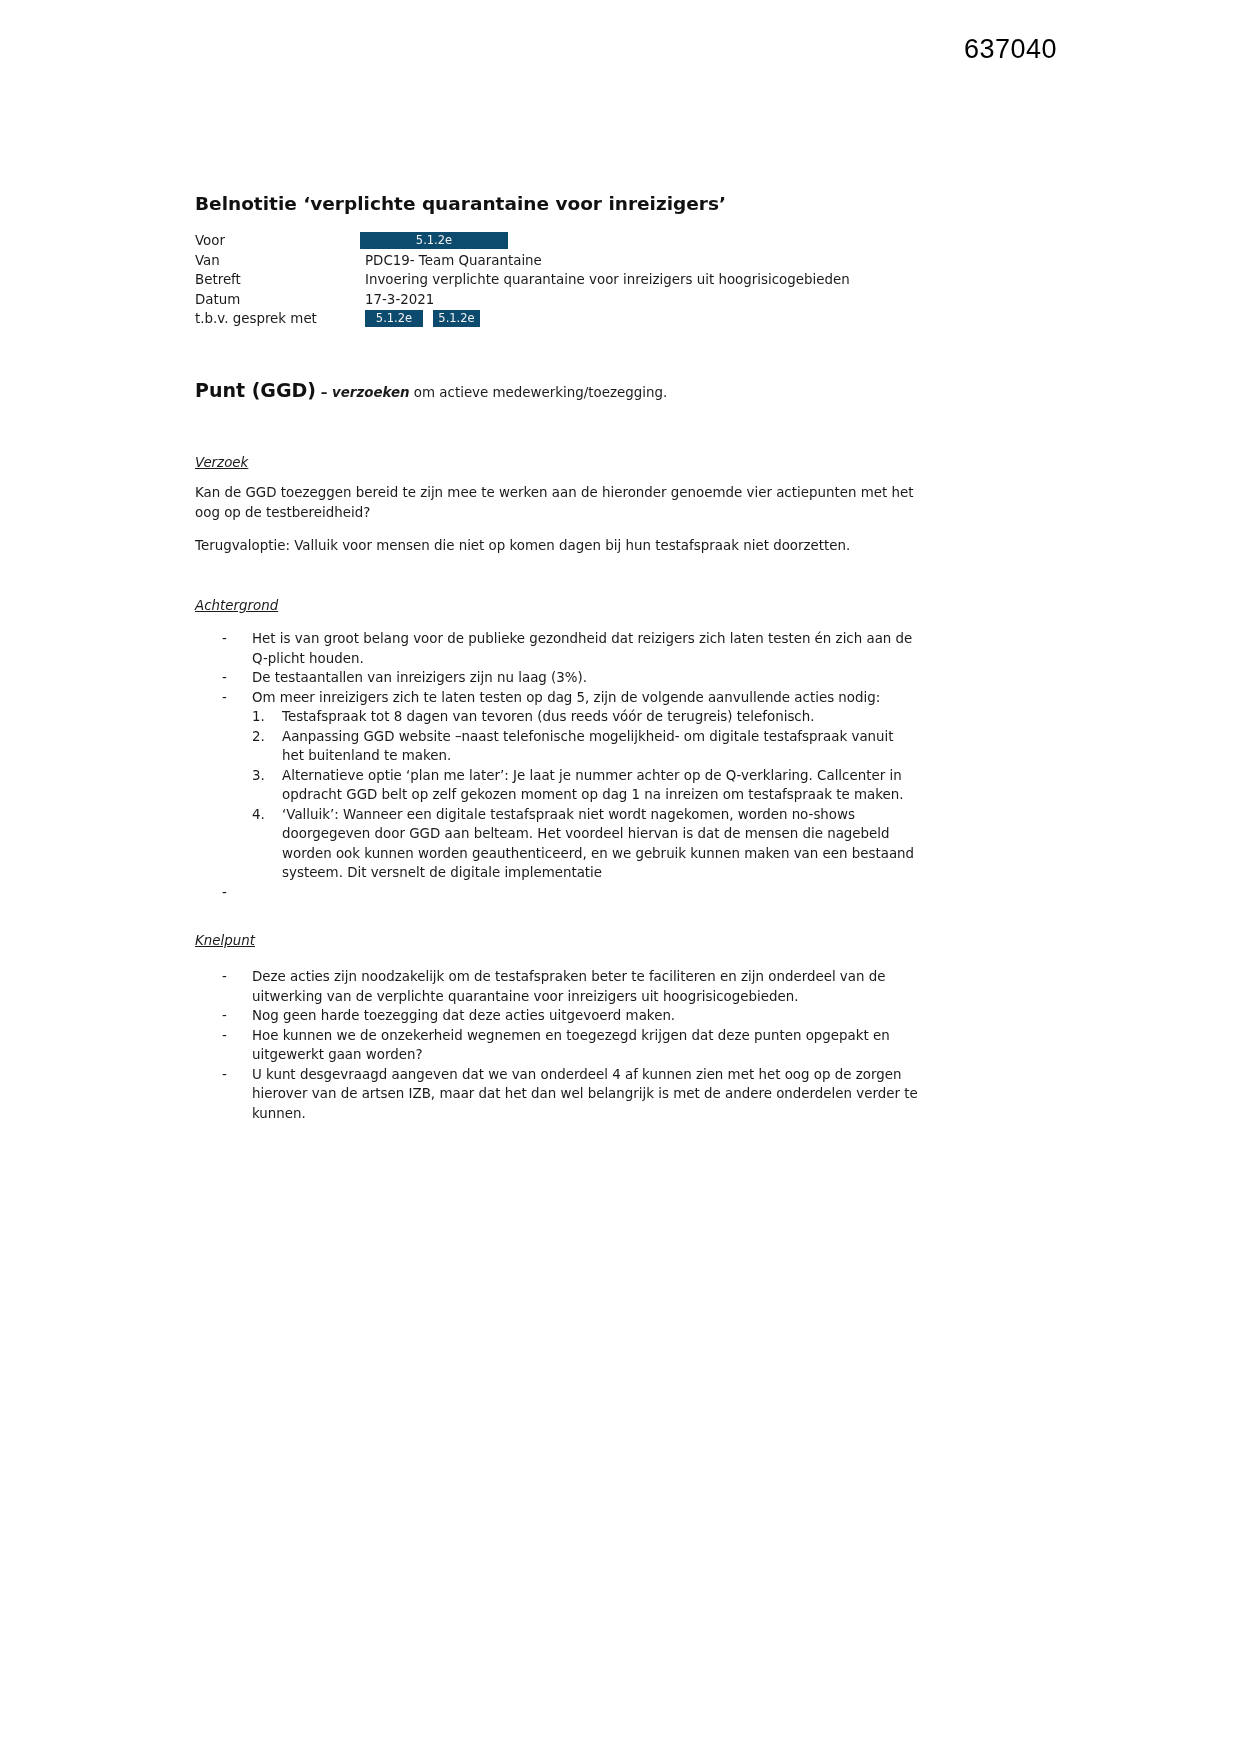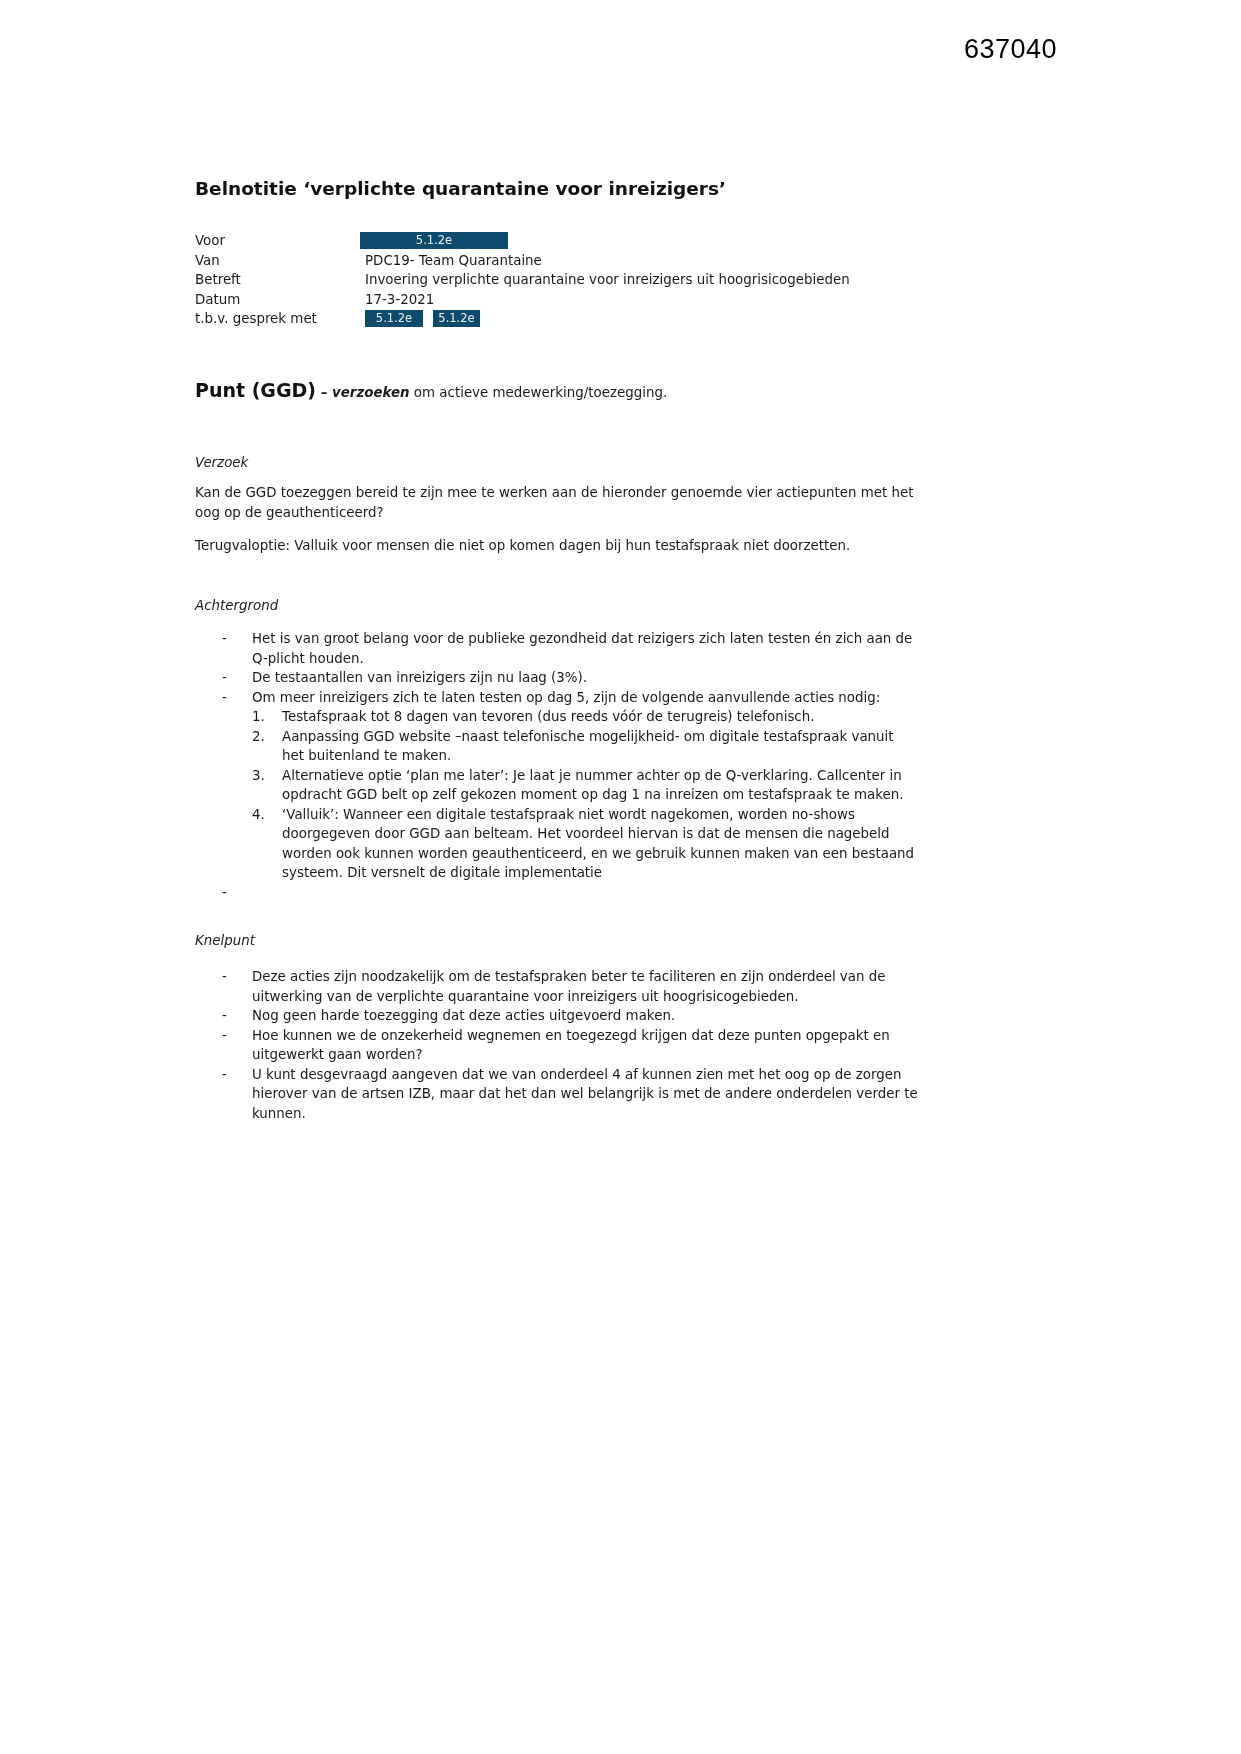--- a/index.html
+++ b/index.html
@@ -26,21 +26,21 @@
     letter-spacing: 0.5px;
   }
   .abs-block {
     position: absolute;
     left: 195px;
     width: 724px;
     font-size: 13.4px;
     line-height: 19.5px;
   }
   .title {
-    top: 178px;
+    top: 193px;
     margin: 0;
     font-size: 18.5px;
     line-height: 22px;
     font-weight: bold;
     color: #111111;
   }
   .meta { top: 231px; }
   .meta-row { display: flex; align-items: flex-start; height: 19.5px; }
   .meta-label {
     flex: 0 0 170px;
@@ -62,21 +62,21 @@
   .redaction-sm1 { width: 58px; }
   .redaction-sm2 { width: 47px; margin-left: 10px; }
   .punt-heading { top: 381px; }
   .punt-main {
     font-size: 19px;
     font-weight: bold;
     color: #111111;
   }
   .punt-dash { font-weight: bold; }
   .punt-em { font-weight: bold; font-style: italic; margin-top: 40px; }
-  .section-label { font-style: italic; }
+  .section-label { font-style: italic; text-decoration: underline; }
   .label-verzoek { top: 453px; }
   .para-1 { top: 483px; margin: 0; }
   .para-2 { top: 536px; margin: 0; }
   .label-achtergrond { top: 596px; }
   .list-1 { top: 629px; }
   .label-knelpunt { top: 931px; }
   .list-2 { top: 967px; }
   .li { position: relative; padding-left: 57px; }
   .li .marker { position: absolute; left: 27px; top: 0; }
   .li.num { padding-left: 87px; }
@@ -113,21 +113,21 @@
       <span class="meta-value"><span class="redaction redaction-sm1">5.1.2e</span><span class="redaction redaction-sm2">5.1.2e</span></span>
     </div>
   </div>
 
   <div class="abs-block punt-heading">
     <span class="punt-main">Punt (GGD)</span><span class="punt-dash"> – </span><span class="punt-em">verzoeken</span><span class="punt-rest"> om actieve medewerking/toezegging.</span>
   </div>
 
   <div class="abs-block section-label label-verzoek">Verzoek</div>
 
-  <p class="abs-block para-1">Kan de GGD toezeggen bereid te zijn mee te werken aan de hieronder genoemde vier actiepunten met het oog op de geauthenticeerd?</p>
+  <p class="abs-block para-1">Kan de GGD toezeggen bereid te zijn mee te werken aan de hieronder genoemde vier actiepunten met het oog op de testbereidheid?</p>
 
   <p class="abs-block para-2">Terugvaloptie: Valluik voor mensen die niet op komen dagen bij hun testafspraak niet doorzetten.</p>
 
   <div class="abs-block section-label label-achtergrond">Achtergrond</div>
 
   <div class="abs-block list-1">
     <div class="li">
       <span class="marker">-</span>
       <span class="li-text">Het is van groot belang voor de publieke gezondheid dat reizigers zich laten testen én zich aan de Q-plicht houden.</span>
     </div>

